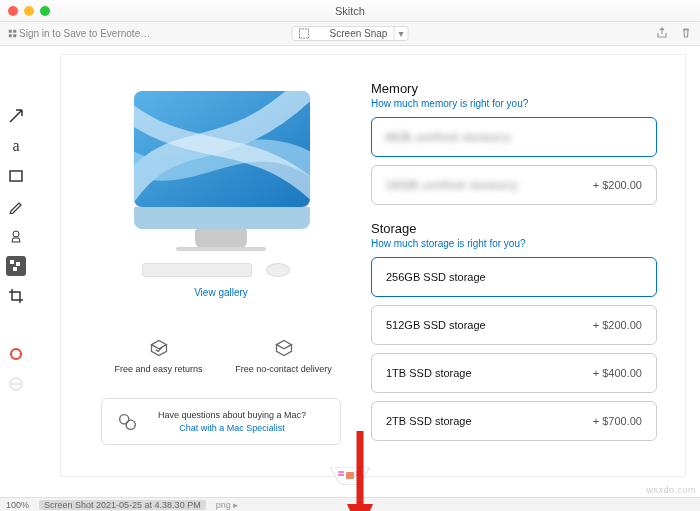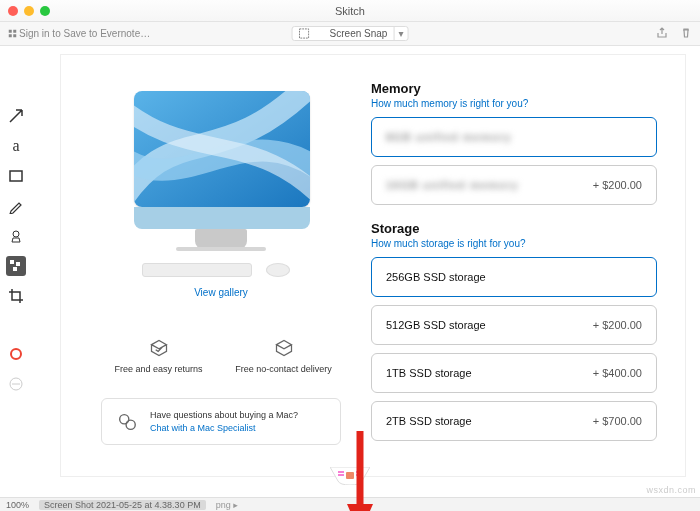--- a/index.html
+++ b/index.html
@@ -46,27 +46,27 @@
 .chin { position: absolute; left:8px; width:176px; top:116px; height:22px; background:#a6cfe6; border-radius:0 0 8px 8px;}
 .stand { position: absolute; left:50%; transform:translateX(-50%); top:138px; width:52px; height:20px; background:#c9c9c9; border-radius:2px 2px 8px 8px;}
 .base { position:absolute; left:50%; transform:translateX(-50%); top:156px; width:90px; height:4px; background:#d6d6d6; border-radius:2px;}
 .kb { position:absolute; left:16px; top:172px; width:110px; height:14px; background:#eee; border:1px solid #ddd; border-radius:3px;}
 .mouse { position:absolute; left:140px; top:172px; width:24px; height:14px; background:#eee; border:1px solid #ddd; border-radius:50%;}
 
 .gallery-link { margin-top: 36px; font-size: 10px; color:#0070c9; }
 .features { display:flex; gap:10px; margin-top:40px; width:100%; justify-content:space-around;}
 .feat { display:flex; flex-direction:column; align-items:center; font-size:9px; color:#333; gap:6px; width:118px; text-align:center;}
 .feat svg { width:20px; height:20px; stroke:#666; fill:none; stroke-width:1.5;}
-.qbox { margin-top:24px; border:1px solid #e0e0e0; border-radius:6px; padding:10px 14px; display:flex; align-items:center; gap:12px; width:100%;}
+.qbox { margin-top:24px; border:1px solid #e0e0e0; border-radius:6px; padding:10px 14px; display:flex; align-items:center; gap:20px; width:100%;text-align:center;}
 .qbox svg { width:22px; height:22px; stroke:#666; fill:none; stroke-width:1.5; flex:none;}
 .qbox .qt { font-size:9px; color:#333; line-height:1.4;}
 .qbox .qt .lk { color:#0070c9; }
 
 
-.section-title { font-size: 13px; font-weight:700; color:#111; margin-bottom:2px;}
+.section-title { font-size: 13px; font-weight:400; color:#111; margin-bottom:2px;}
 .helper { font-size: 10px; color:#0070c9; margin-bottom:8px; display:block;}
 .opt { border:1px solid #ccc; border-radius:6px; padding:12px 14px; display:flex; justify-content:space-between; align-items:center; font-size:11px; color:#111; margin-bottom:8px; min-height:40px;}
 .opt.sel { border-color:#0070c9;}
 .opt .price { color:#555; font-size:11px;}
 .blurred { filter: blur(3px); color:#999; letter-spacing:1px; font-weight:600;}
 .sect2 { margin-top:16px;}
 
 
 .arrow { position:absolute; left:345px; top:380px; pointer-events:none; z-index:50;}
 

